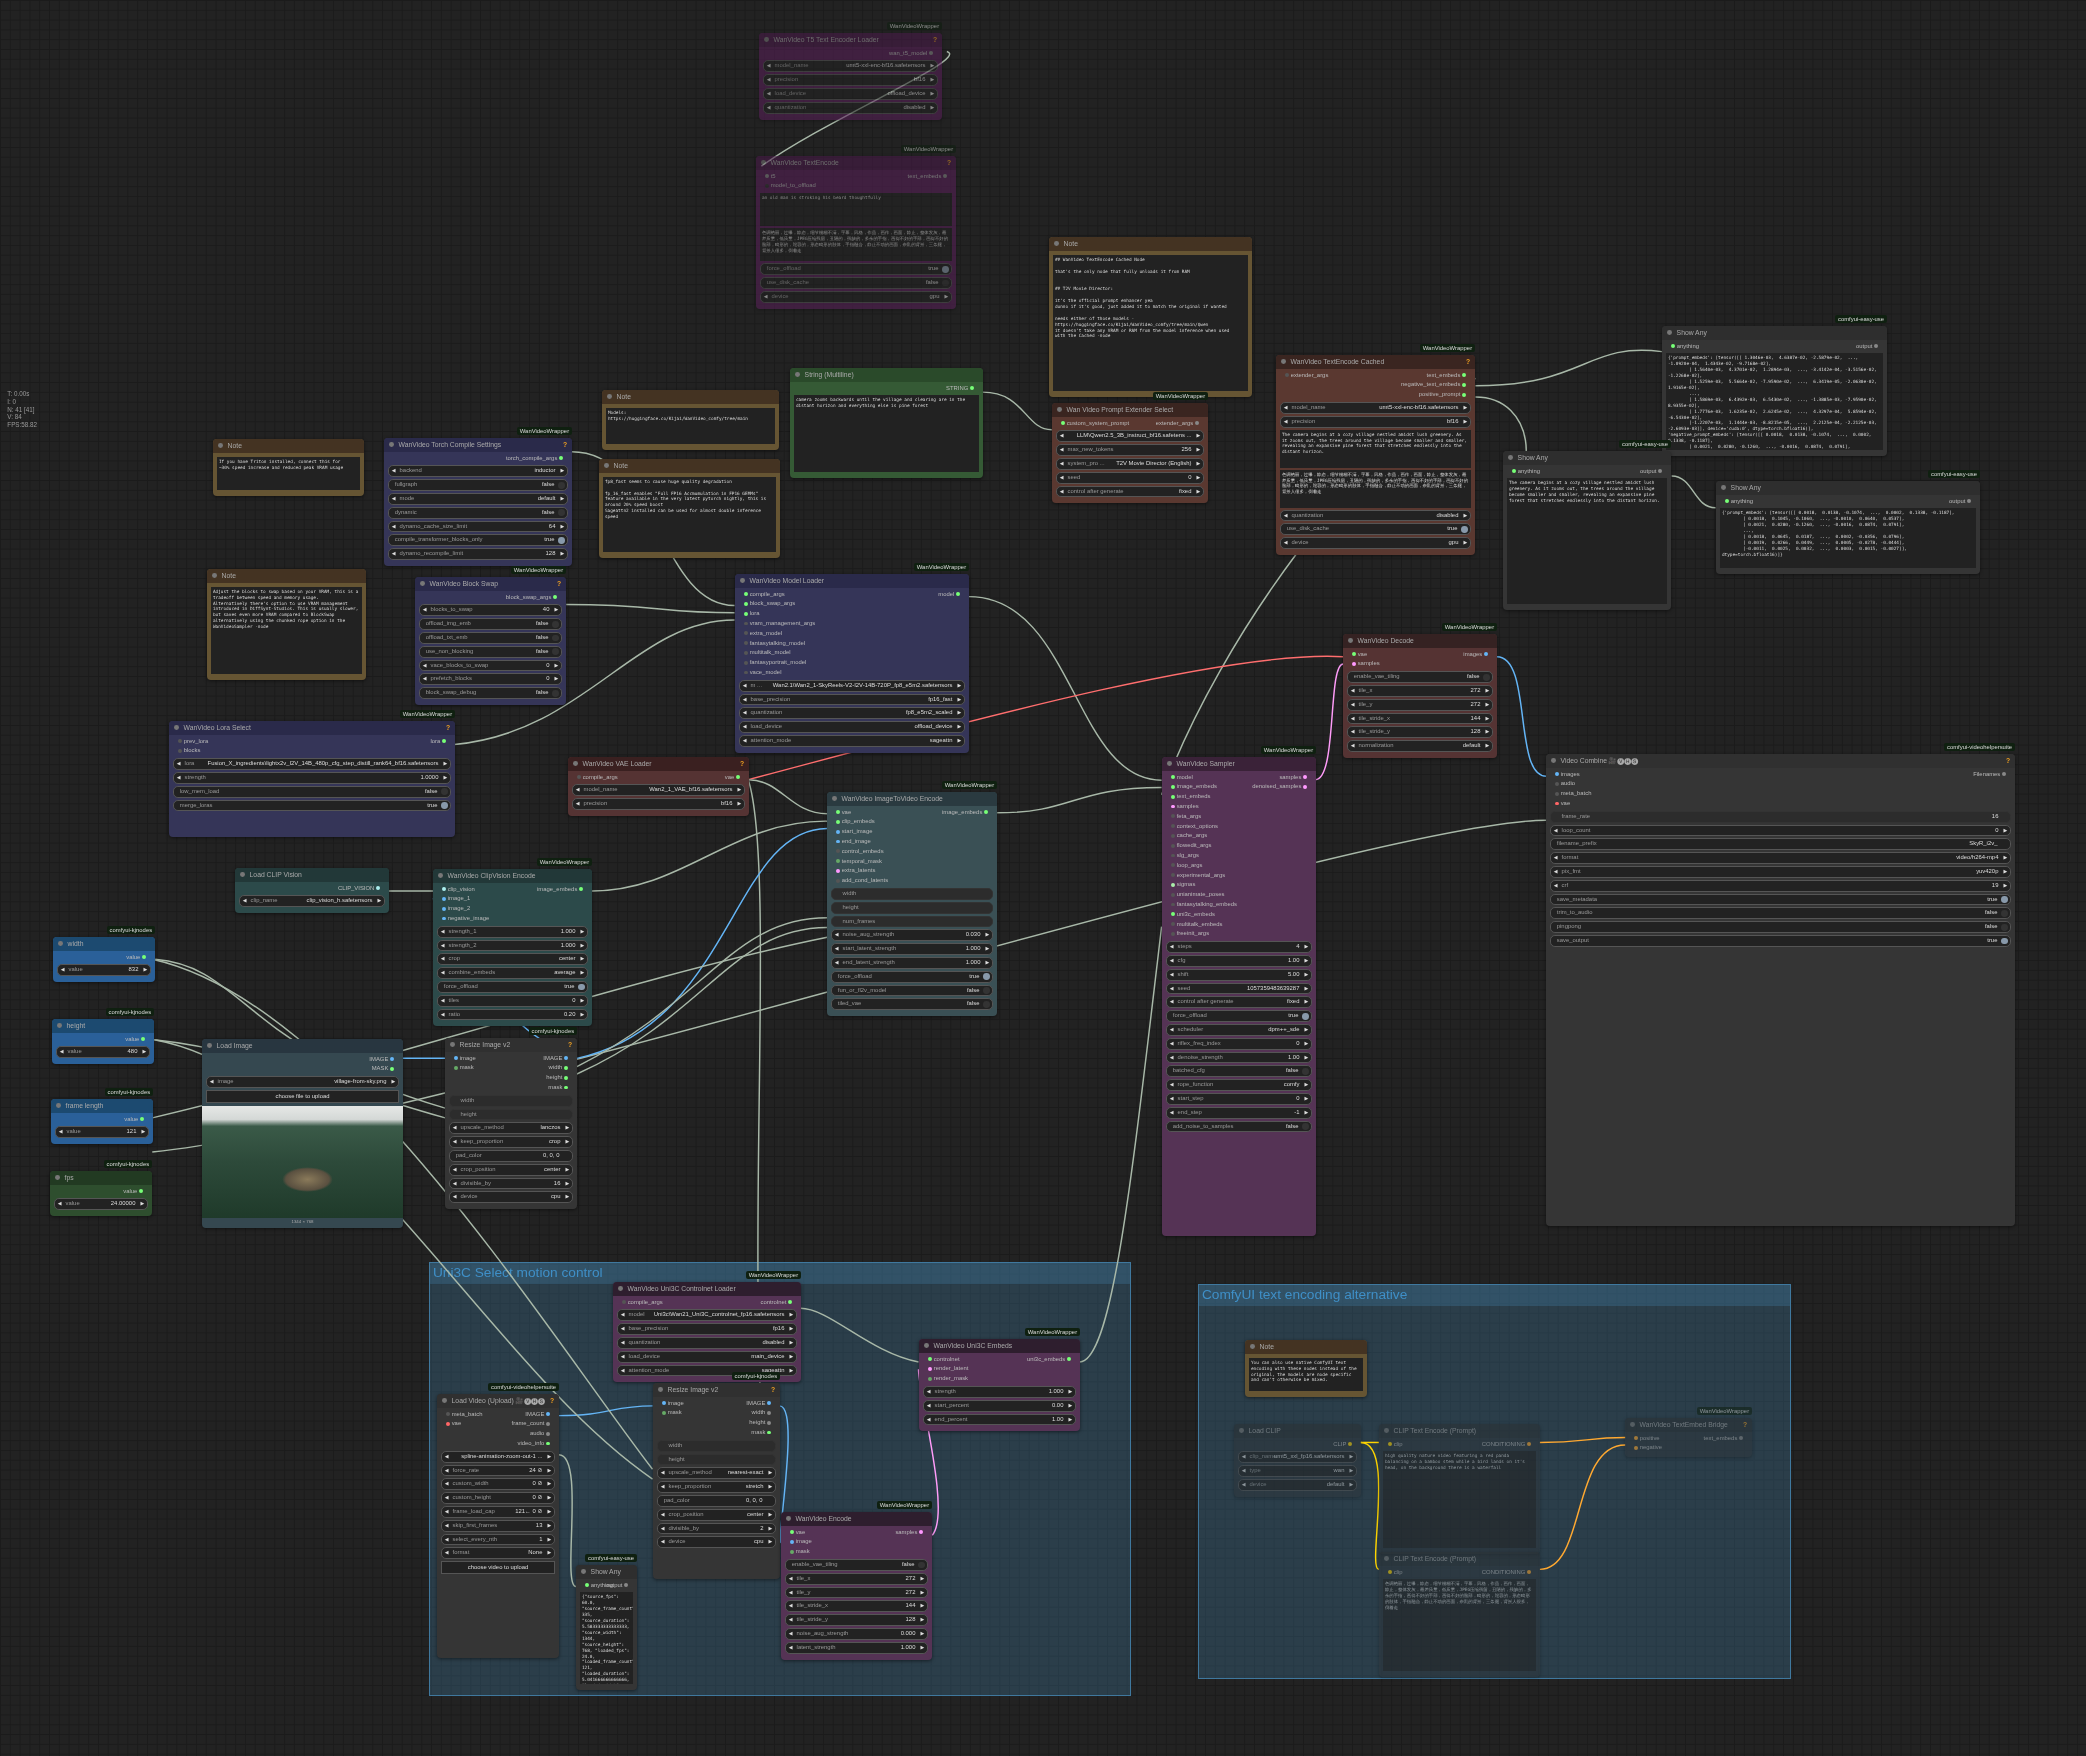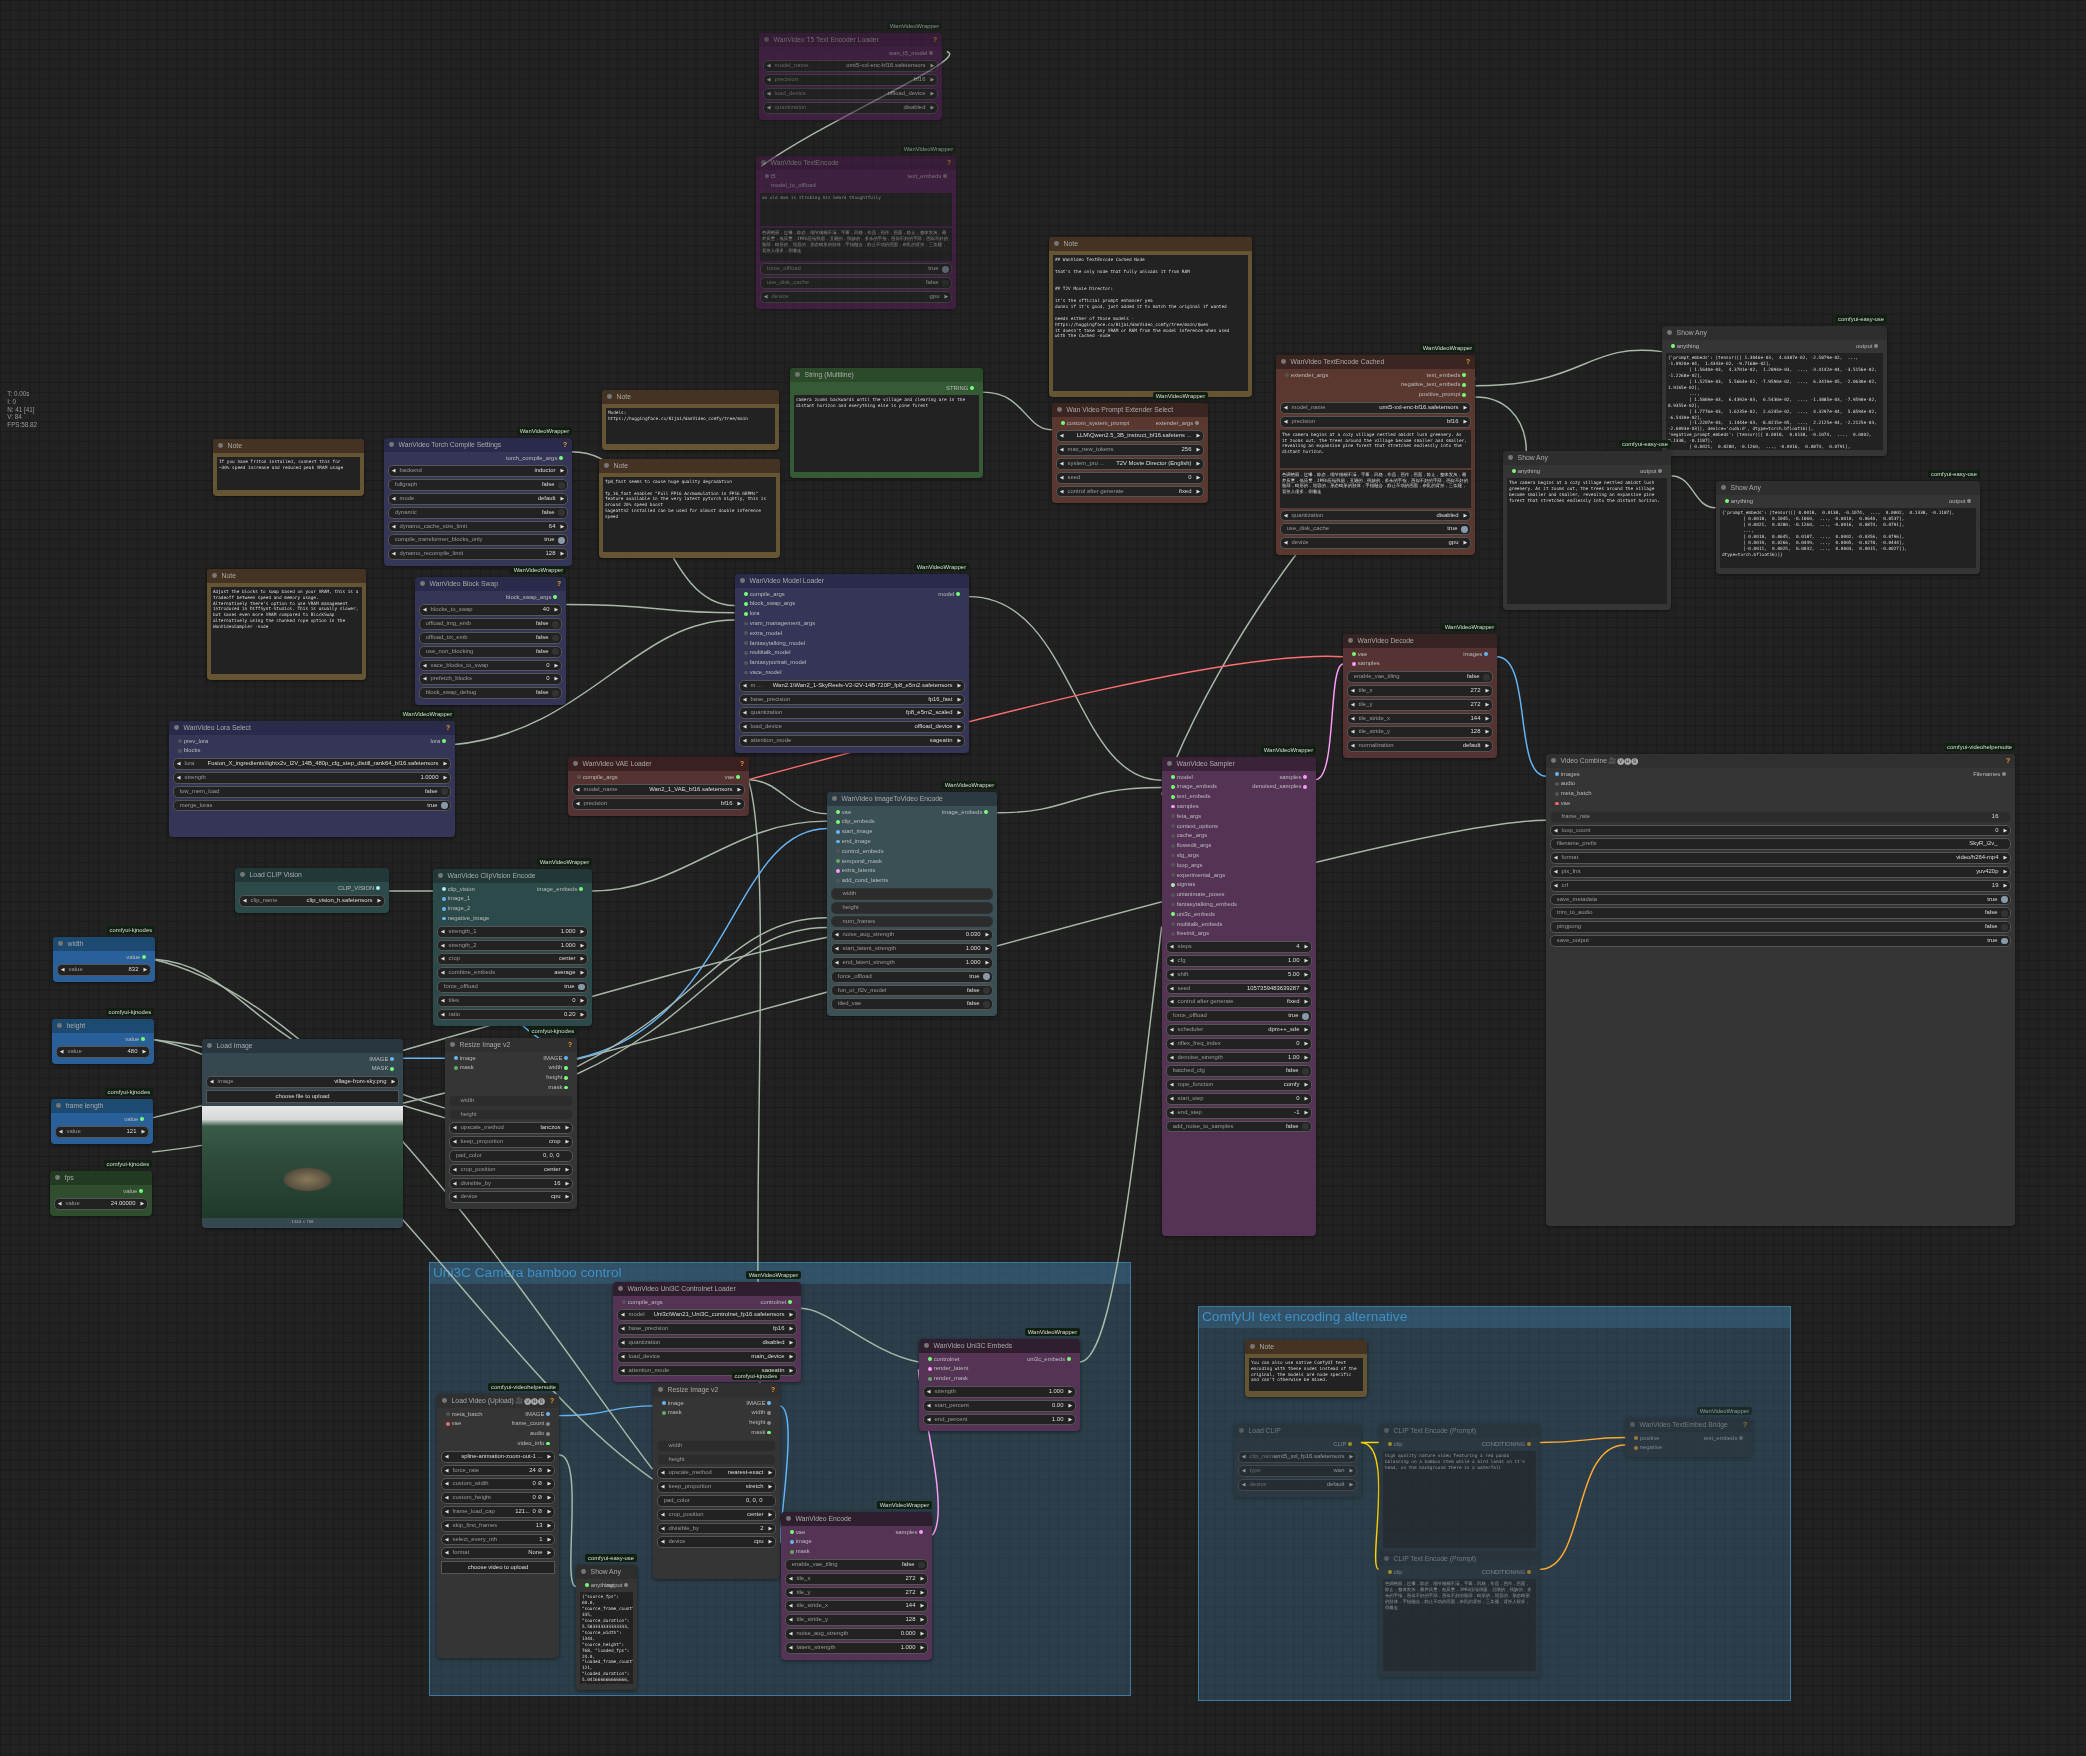--- a/index.html
+++ b/index.html
@@ -42,23 +42,23 @@
 
 <div class="stats" id="stats">
     <div>T: 0.00s</div>
     <div>I: 0</div>
     <div>N: 41 [41]</div>
     <div>V: 84</div>
     <div>FPS:58.82</div>
   </div>
 <div id="groups">
     <div class="group" style="left: 429px; top: 1262px; width: 700px; height: 432px;">
-      <div class="gtitle">Uni3C Camera bamboo control</div>
-    </div>
-    <div class="group" style="left: 1198px; top: 1284px; width: 591px; height: 393px; margin-top: 22px;">
+      <div class="gtitle">Uni3C Select motion control</div>
+    </div>
+    <div class="group" style="left: 1198px; top: 1284px; width: 591px; height: 393px;">
       <div class="gtitle">ComfyUI text encoding alternative</div>
     </div>
   </div>
 <svg class="wires" width="2087" height="1757" id="wires" viewBox="0 0 4276 3599">
     <path d="M1940,105 C1990,120 1700,240 1560,340" fill="none" stroke="#a8b8a8" stroke-width="3"></path>
     <path d="M1171,925 C1350,925 1350,1240 1505,1240" fill="none" stroke="#a8b8a8" stroke-width="3"></path>
     <path d="M1160,1238 C1350,1238 1350,1255 1505,1255" fill="none" stroke="#a8b8a8" stroke-width="3"></path>
     <path d="M931,1525 C1200,1500 1300,1270 1505,1270" fill="none" stroke="#a8b8a8" stroke-width="3"></path>
     <path d="M1985,1222 C2200,1222 2200,1598 2380,1598" fill="none" stroke="#a8b8a8" stroke-width="3"></path>
     <path d="M2043,1665 C2200,1665 2200,1613 2380,1613" fill="none" stroke="#a8b8a8" stroke-width="3"></path>

